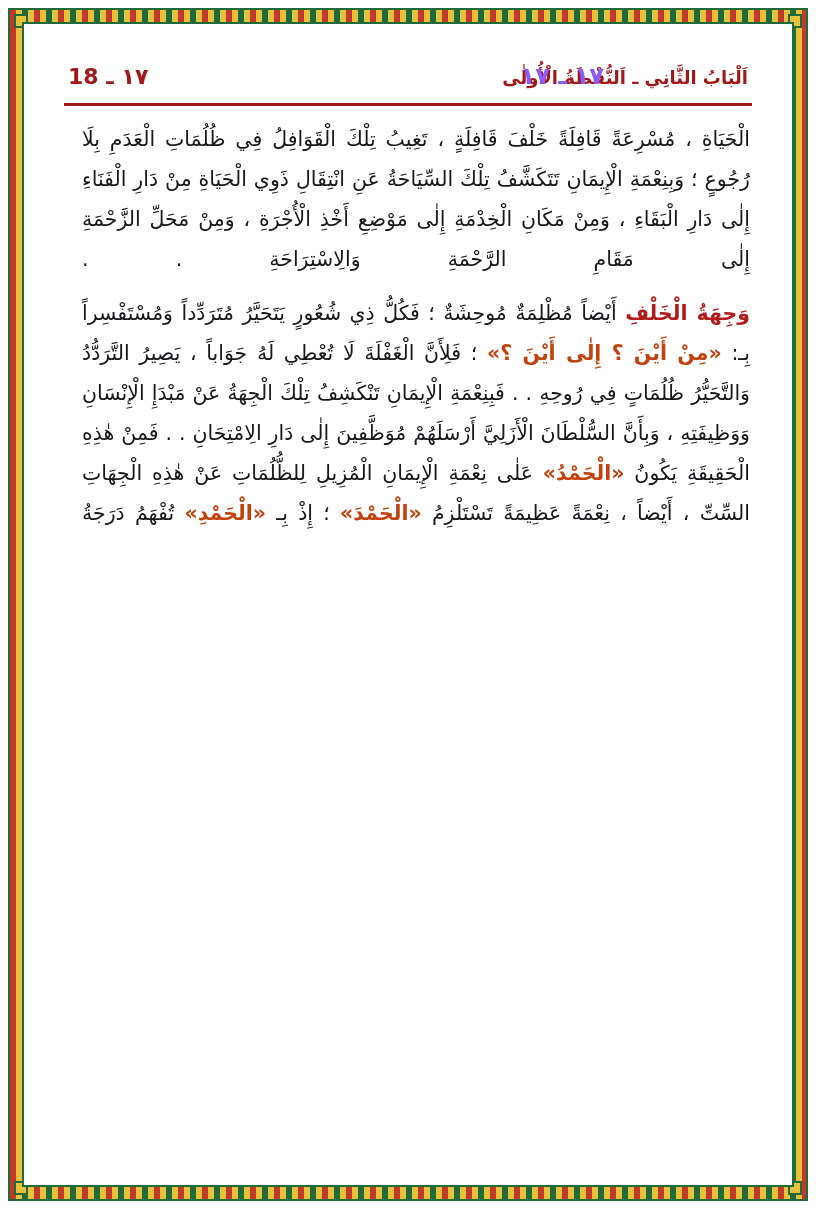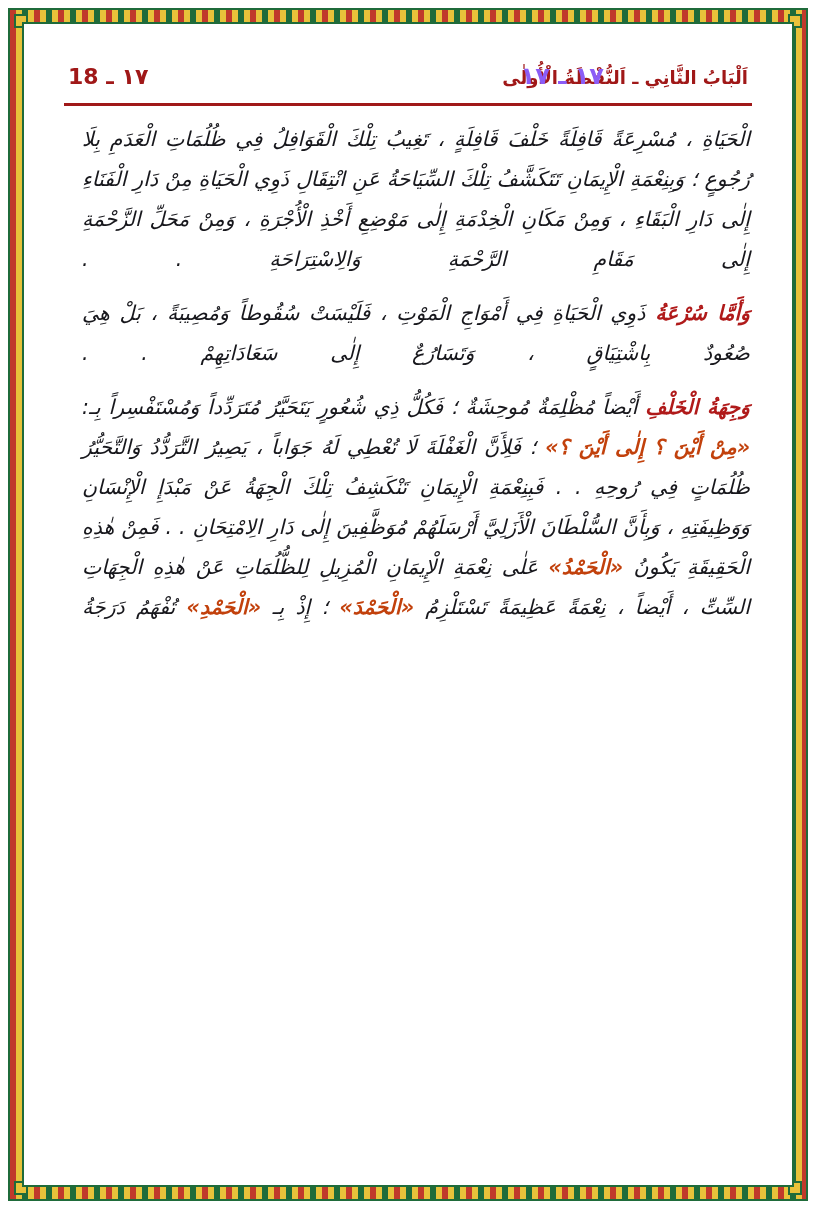--- a/index.html
+++ b/index.html
@@ -122,21 +122,20 @@
     direction: rtl;
     text-align: justify;
     text-align-last: justify;
     color: #17171c;
     font-size: 20.5px;
     line-height: 1.95;
     padding: 14px 4px 0 4px;
   }
   .para {
     margin: 0 0 14px 16px;
-    font-style: italic;
   }
   .para.first {
     margin-top: 0;
   }
   .red {
     color: #b01a1a;
     font-weight: bold;
   }
   .quote {
     color: #c2410c;
@@ -165,23 +164,20 @@
       <div class="header-page">١٧ ـ 18</div>
     </div>
     <div class="header-rule"></div>
 
     <div class="body-text">
 
       <p class="para first">
         <span>الْحَيَاةِ ، مُسْرِعَةً قَافِلَةً خَلْفَ قَافِلَةٍ ، تَغِيبُ تِلْكَ الْقَوَافِلُ فِي ظُلُمَاتِ الْعَدَمِ بِلَا رُجُوعٍ ؛ وَبِنِعْمَةِ الْإِيمَانِ تَتَكَشَّفُ تِلْكَ السِّيَاحَةُ عَنِ انْتِقَالِ ذَوِي الْحَيَاةِ مِنْ دَارِ الْفَنَاءِ إِلٰى دَارِ الْبَقَاءِ ، وَمِنْ مَكَانِ الْخِدْمَةِ إِلٰى مَوْضِعِ أَخْذِ الْأُجْرَةِ ، وَمِنْ مَحَلِّ الزَّحْمَةِ إِلٰى مَقَامِ الرَّحْمَةِ وَالِاسْتِرَاحَةِ . .</span>
       </p>
 
-      <p class="para">
-        <span class="red">وَأَمَّا سُرْعَةُ</span><span> ذَوِي الْحَيَاةِ فِي أَمْوَاجِ الْمَوْتِ ، فَلَيْسَتْ سُقُوطاً وَمُصِيبَةً ، بَلْ هِيَ صُعُودٌ بِاشْتِيَاقٍ ، وَتَسَارُعٌ إِلٰى سَعَادَاتِهِمْ . .</span>
-      </p>
 
       <p class="para">
         <span class="red">وَجِهَةُ الْخَلْفِ</span><span> أَيْضاً مُظْلِمَةٌ مُوحِشَةٌ ؛ فَكُلُّ ذِي شُعُورٍ يَتَحَيَّرُ مُتَرَدِّداً وَمُسْتَفْسِراً بِـ: </span><span class="quote">«مِنْ أَيْنَ ؟ إِلٰى أَيْنَ ؟»</span><span> ؛ فَلِأَنَّ الْغَفْلَةَ لَا تُعْطِي لَهُ جَوَاباً ، يَصِيرُ التَّرَدُّدُ وَالتَّحَيُّرُ ظُلُمَاتٍ فِي رُوحِهِ . . فَبِنِعْمَةِ الْإِيمَانِ تَنْكَشِفُ تِلْكَ الْجِهَةُ عَنْ مَبْدَإِ الْإِنْسَانِ وَوَظِيفَتِهِ ، وَبِأَنَّ السُّلْطَانَ الْأَزَلِيَّ أَرْسَلَهُمْ مُوَظَّفِينَ إِلٰى دَارِ الِامْتِحَانِ . . فَمِنْ هٰذِهِ الْحَقِيقَةِ يَكُونُ </span><span class="quote">«الْحَمْدُ»</span><span> عَلٰى نِعْمَةِ الْإِيمَانِ الْمُزِيلِ لِلظُّلُمَاتِ عَنْ هٰذِهِ الْجِهَاتِ السِّتِّ ، أَيْضاً ، نِعْمَةً عَظِيمَةً تَسْتَلْزِمُ </span><span class="quote">«الْحَمْدَ»</span><span> ؛ إِذْ بِـ </span><span class="quote">«الْحَمْدِ»</span><span> تُفْهَمُ دَرَجَةُ</span>
       </p>
 
     </div>
   </div>
 </div>
 
 </body></html>

